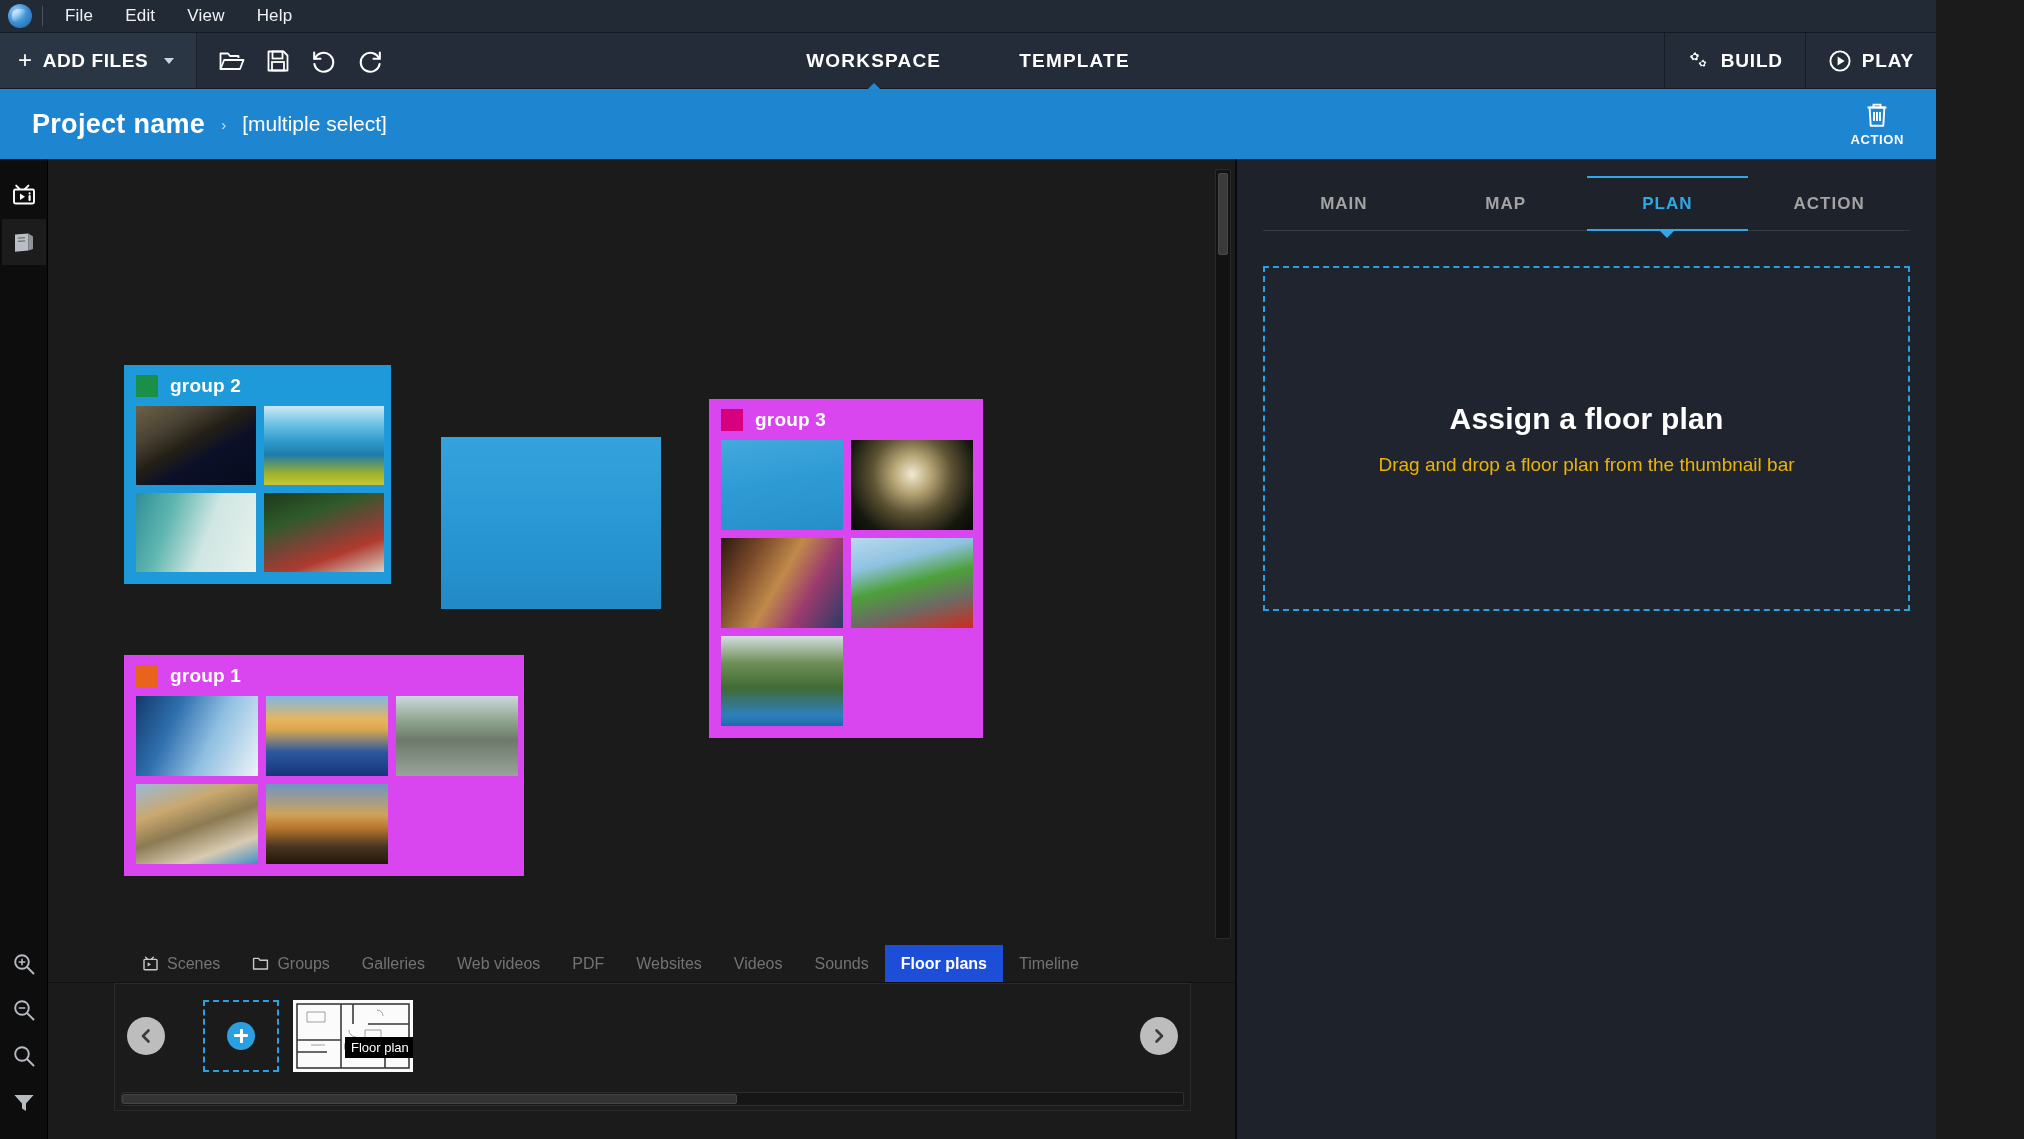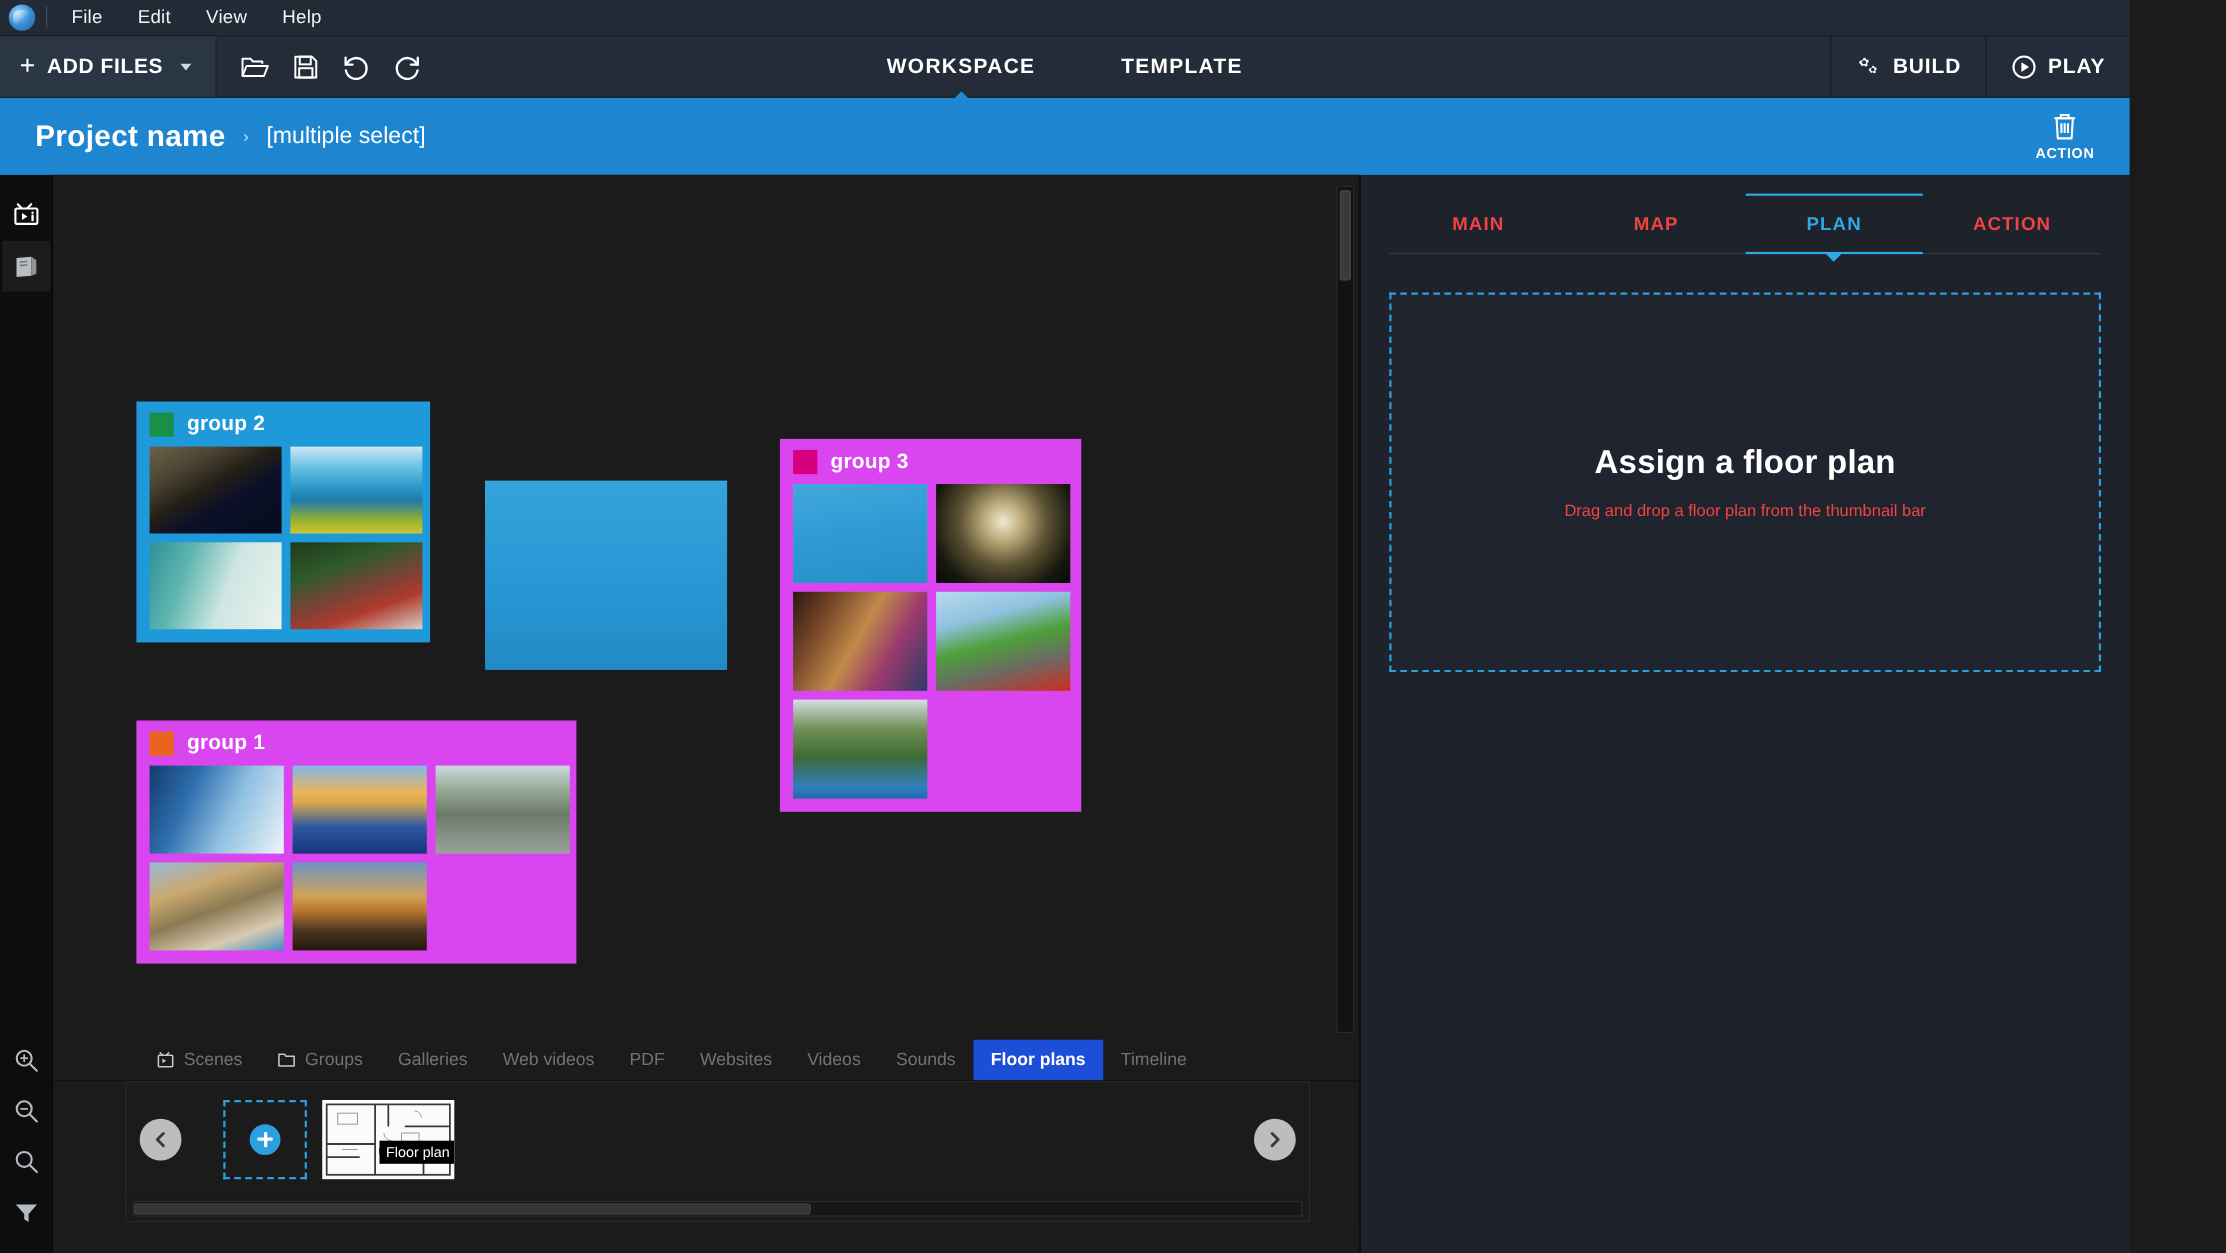--- a/index.html
+++ b/index.html
@@ -197,41 +197,41 @@
   .rightpanel {
     width: 700px; flex: 0 0 700px; background: #1e222b; display: flex; flex-direction: column;
     border-left: 1px solid #0a0a0a;
   }
   .rp-tabs {
     display: flex; align-items: stretch; height: 54px; margin: 18px 26px 0 26px;
     border-bottom: 1px solid #333a45;
   }
   .rp-tab {
     flex: 1 1 0; display: flex; align-items: center; justify-content: center;
-    font-size: 17px; font-weight: bold; letter-spacing: 1px; color: #ef4444; cursor: pointer;
+    font-size: 17px; font-weight: bold; letter-spacing: 1px; color: #a3a3a3; cursor: pointer;
     position: relative;
   }
   .rp-tab.active { color: #2fa8e8; }
   .rp-tab.active::before {
     content: ""; position: absolute; left: 0; right: 0; top: -1px; height: 2px; background: #2fa8e8;
   }
   .rp-tab.active::after {
     content: ""; position: absolute; left: 0; right: 0; bottom: -1px; height: 2px; background: #2fa8e8;
   }
   .rp-tab.active .notch {
     position: absolute; left: 50%; bottom: -8px; transform: translateX(-50%);
     width: 0; height: 0; border-left: 7px solid transparent; border-right: 7px solid transparent;
     border-top: 7px solid #2fa8e8;
   }
   .dropzone {
     margin: 35px 26px 0 26px; height: 345px; border: 2px dashed #2b9fe0; background: #20242e;
     display: flex; flex-direction: column; align-items: center; justify-content: center; gap: 18px;
   }
   .dz-title { font-size: 30px; font-weight: bold; color: #fff; letter-spacing: .2px; }
-  .dz-sub { font-size: 15px; color: #ef4444; }
+  .dz-sub { font-size: 19px; color: #eab308; }
 </style>
 </head>
 <body>
 
 <div class="app">
 
   <div class="menubar">
     <div class="logo"></div>
     <div class="menu-sep"></div>
     <div class="menu-item">File</div>

